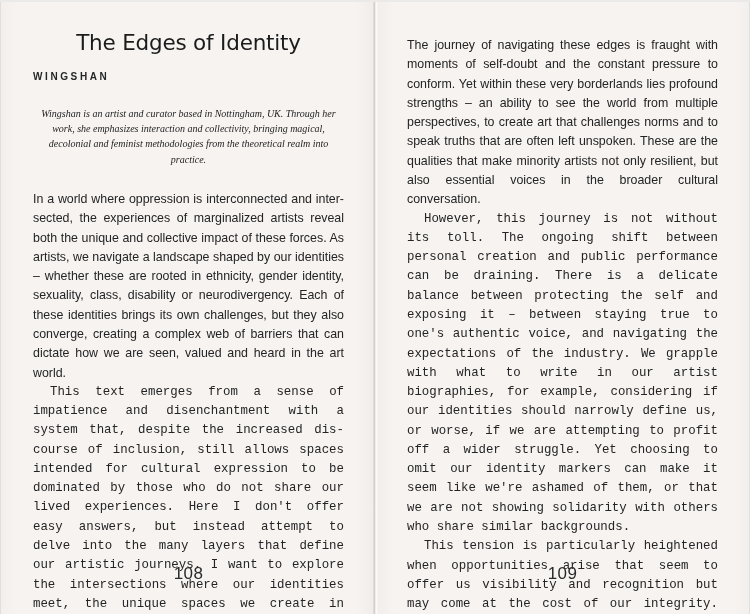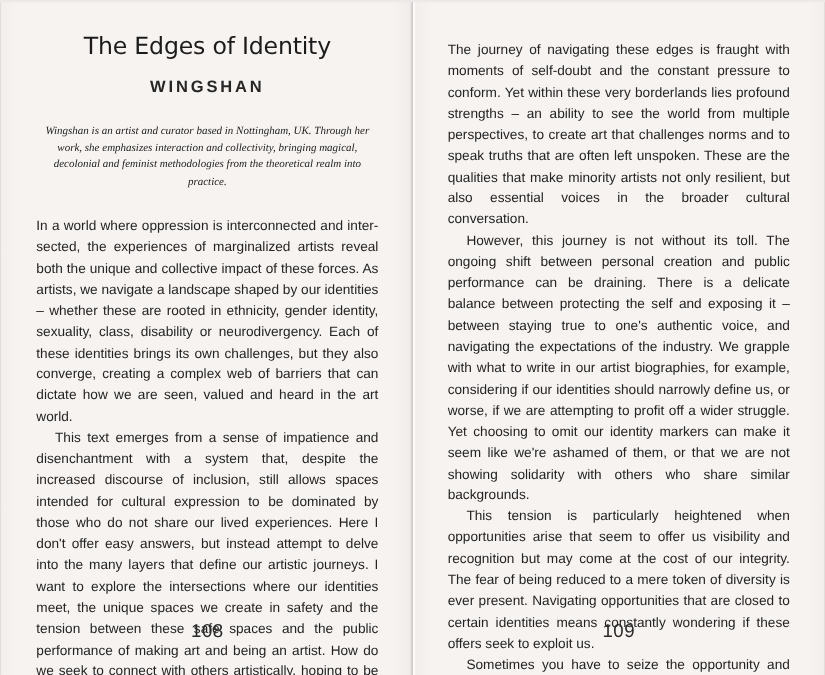--- a/index.html
+++ b/index.html
@@ -76,25 +76,25 @@
     letter-spacing: -0.2px;
     color: #1b1b1b;
     text-align: center;
     margin: 0;
     padding-top: 30px;
     line-height: 1.2;
   }
 
   .byline {
     font-family: "Liberation Sans", sans-serif;
-    font-size: 15px;
+    font-size: 10px;
     font-weight: bold;
     letter-spacing: 2.6px;
     color: #262626;
-    text-align: center;
+    text-align: left;
     margin: 0;
     padding-top: 15px;
   }
 
   .standfirst {
     font-family: "Liberation Serif", serif;
     font-style: italic;
     font-size: 10px;
     line-height: 1.53;
     color: #1d1d1d;
@@ -118,20 +118,21 @@
     line-height: 1.555;
     color: #242424;
     text-align: justify;
     text-justify: inter-word;
     margin: 0;
     hyphens: manual;
     -webkit-hyphens: manual;
   }
   p.para + p.para {
     text-indent: 17px;
+    font-family: Liberation Mono, monospace;
   }
 
   .folio {
     position: absolute;
     bottom: 30px;
     left: 0;
     width: 375px;
     text-align: center;
     font-family: "Liberation Sans", sans-serif;
     font-size: 17px;

